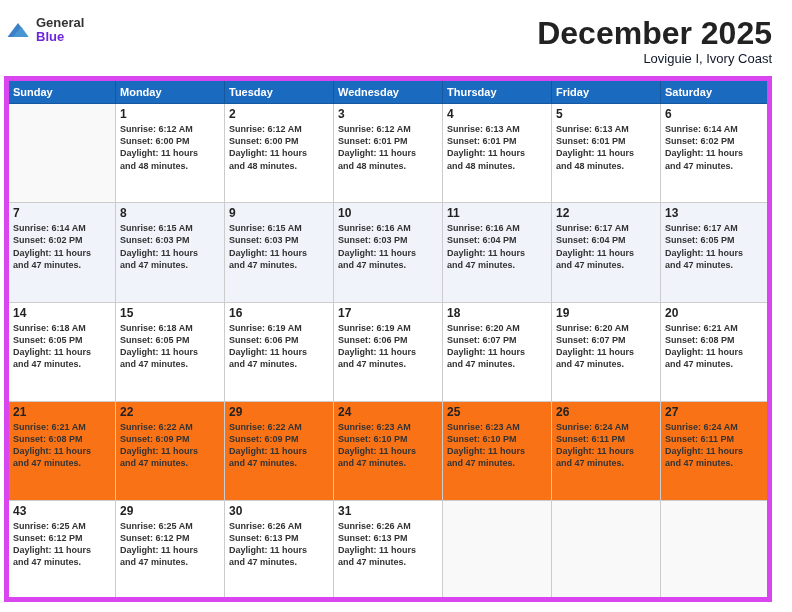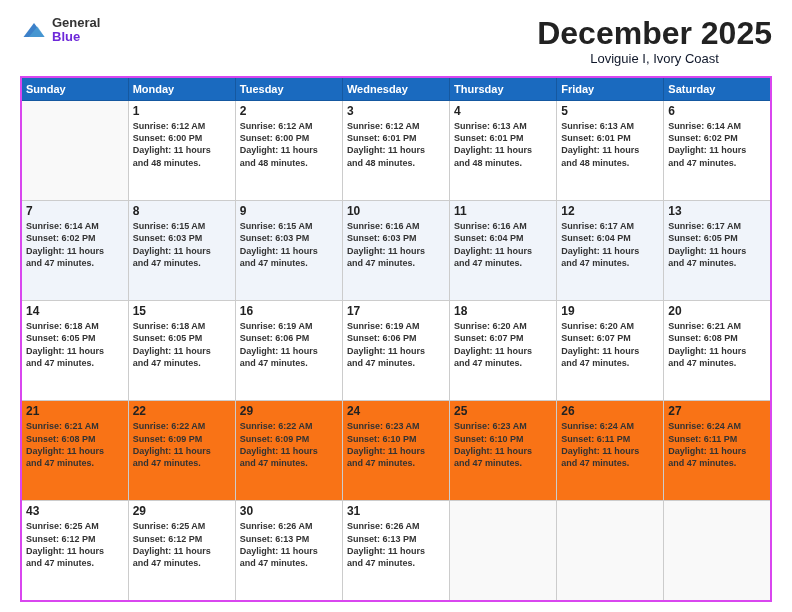--- a/index.html
+++ b/index.html
@@ -6,21 +6,21 @@
     body {
       width: 792px;
       height: 612px;
       background: #fff;
       font-family: Arial, sans-serif;
       overflow: hidden;
     }
     .page {
       width: 792px;
       height: 612px;
-      padding: 16px 20px 10px 20px;
+      padding: 16px 20px 10px 4px;
       display: flex;
       flex-direction: column;
     }
     .header {
       display: flex;
       justify-content: space-between;
       align-items: flex-start;
       margin-bottom: 10px;
     }
     .logo {
@@ -41,36 +41,36 @@
     .logo-blue {
       font-size: 13px;
       font-weight: bold;
       color: #6d28d9;
     }
     .logo-icon {
       width: 28px;
       height: 28px;
     }
     .title-area {
-      text-align: center;
+      text-align: right;
       margin-left: 24px;
     }
     .month-title {
       font-size: 32px;
       font-weight: bold;
       color: #222;
       line-height: 1.1;
     }
     .subtitle {
       font-size: 13px;
       color: #0f172a;
     }
     .calendar {
       flex: 1;
-      border: 2px solid #d946ef;
+      border: 5px solid #d946ef;
       border-collapse: collapse;
       width: 100%;
       table-layout: fixed;
     }
     .calendar th {
       background: #1a6abf;
       color: #fff;
       font-size: 11px;
       font-weight: bold;
       padding: 5px 4px;

